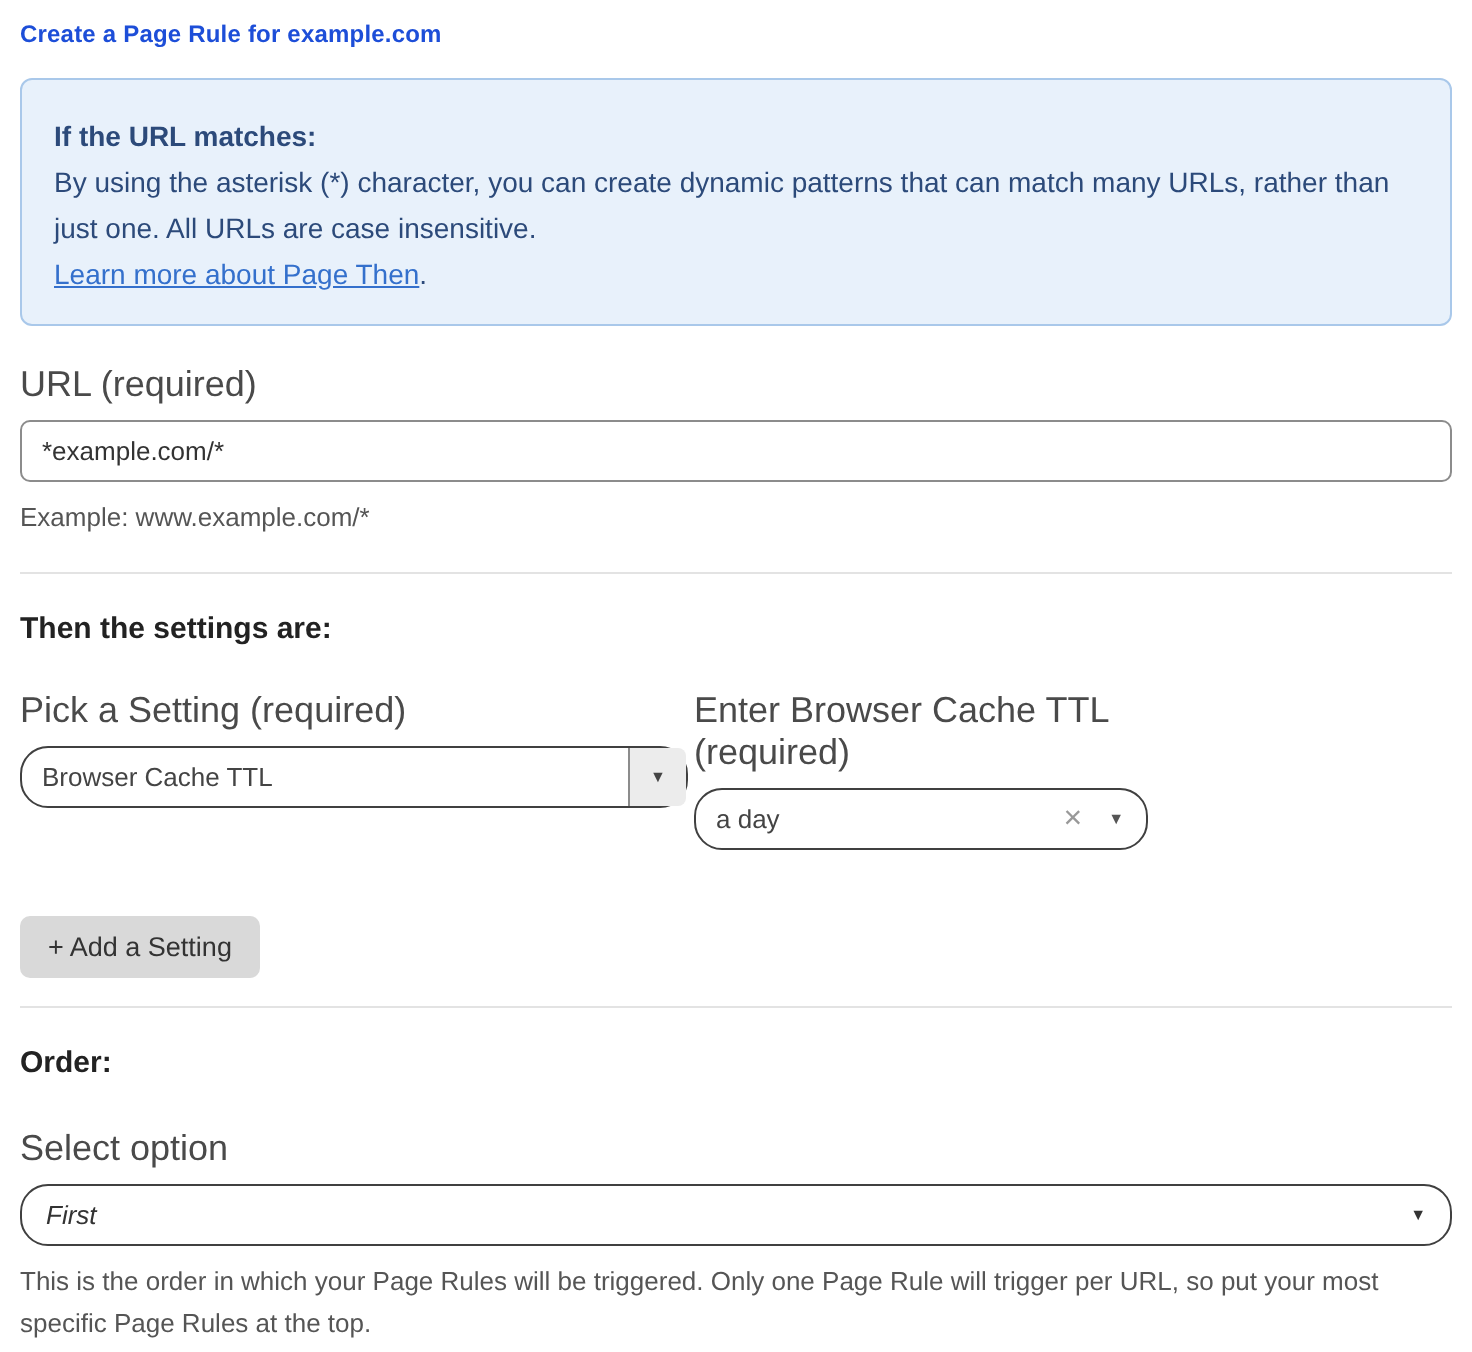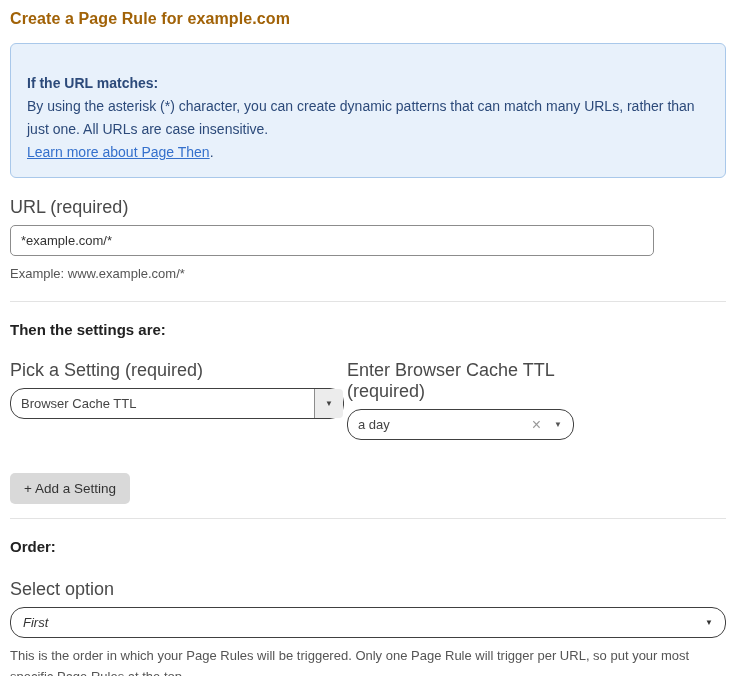--- a/index.html
+++ b/index.html
@@ -6,33 +6,33 @@
   html, body {
     width: 736px; height: 676px;
     background: #ffffff;
     font-family: "Liberation Sans", "DejaVu Sans", sans-serif;
     color: #333;
     overflow: hidden;
   }
   .page { padding: 8px 10px 0 10px; width: 736px; }
 
   .page-title {
-    font-size: 16px;
+    font-size: 12px;
     font-weight: 700;
-    color: #a16207;
+    color: #1d4ed8;
     margin: 2px 0 15px 0;
     letter-spacing: 0.1px;
   }
 
   
   .info-box {
     background: #e8f1fb;
     border: 1px solid #a9c8ea;
     border-radius: 6px;
-    padding: 28px 16px 13px 16px;
+    padding: 17px 16px 13px 16px;
     color: #2c4a7a;
     font-size: 14px;
     line-height: 23px;
   }
   .info-heading { font-weight: 700; }
   .info-body { max-width: 675px; }
   .info-link {
     color: #3470cc;
     text-decoration: underline;
     cursor: pointer;
@@ -41,21 +41,21 @@
 
   
   .field-label {
     display: block;
     font-size: 18px;
     color: #4a4a4a;
     margin-bottom: 7px;
   }
   .url-block { margin-top: 19px; }
   .text-input {
-    width: 644px;
+    width: 716px;
     height: 31px;
     border: 1px solid #8c8c8c;
     border-radius: 5px;
     padding: 0 10px;
     font-size: 13px;
     color: #333;
     font-family: "Liberation Sans", "DejaVu Sans", sans-serif;
     background: #fff;
     outline: none;
   }

